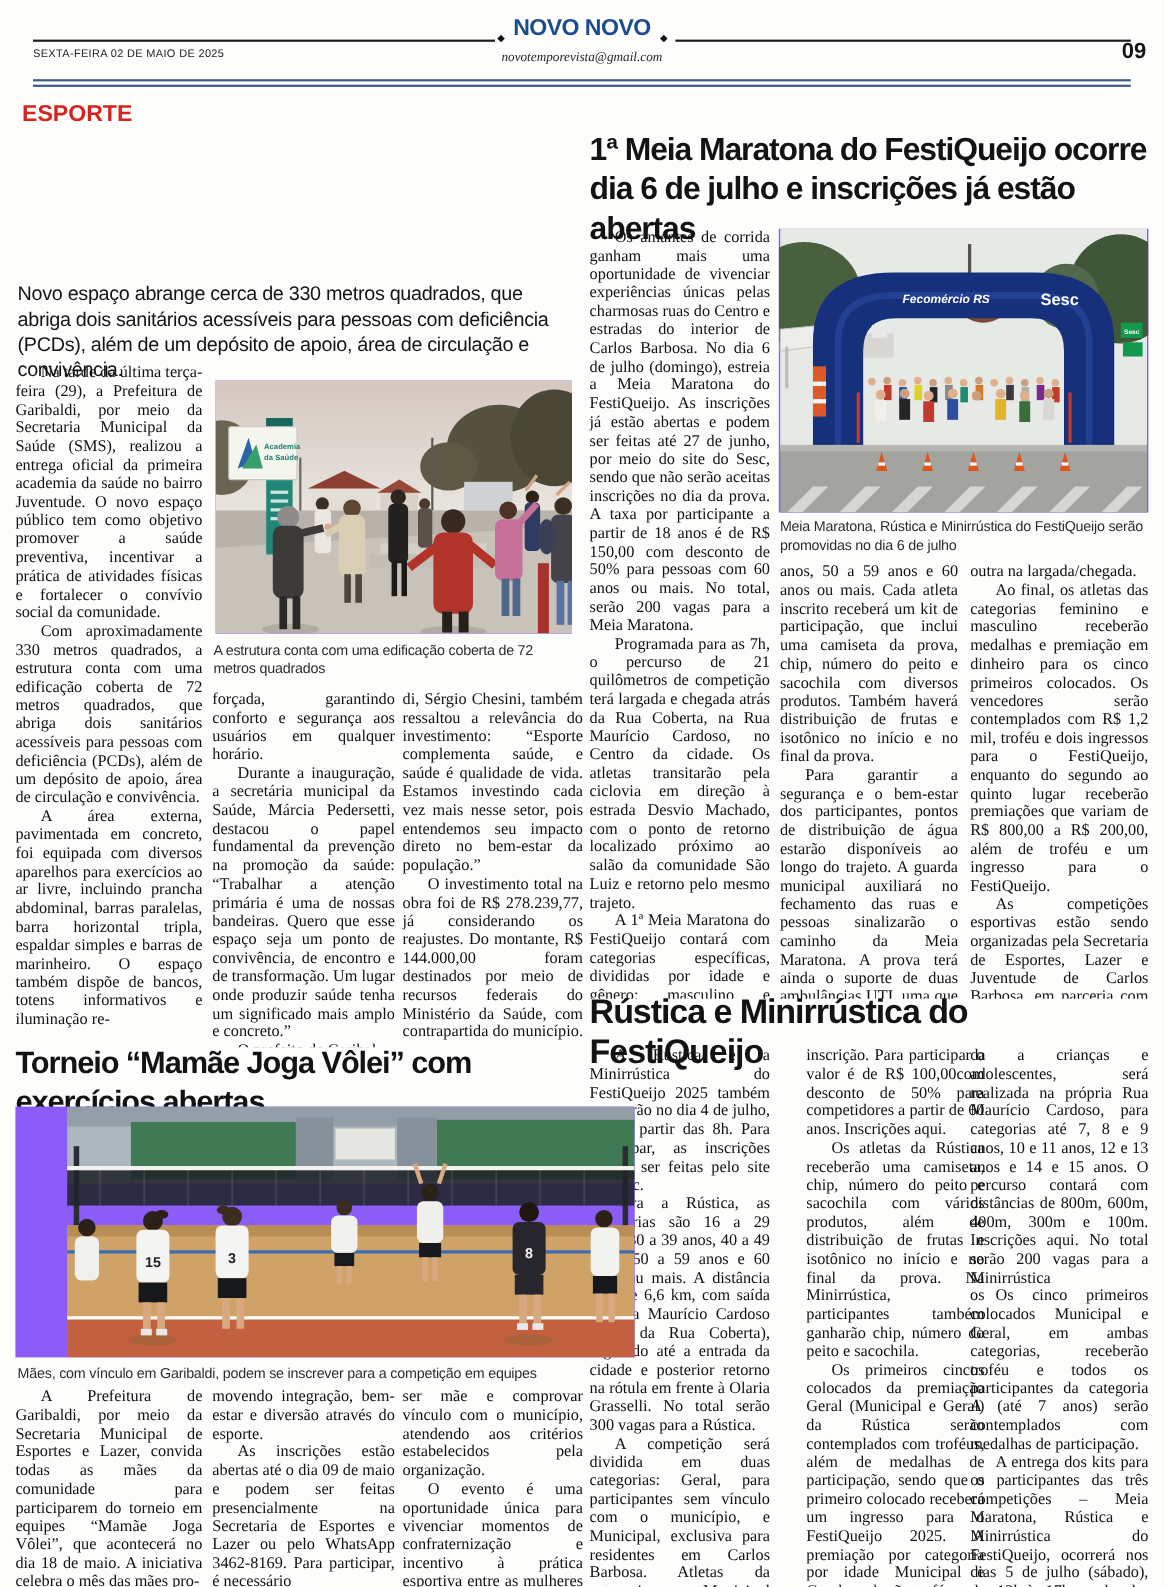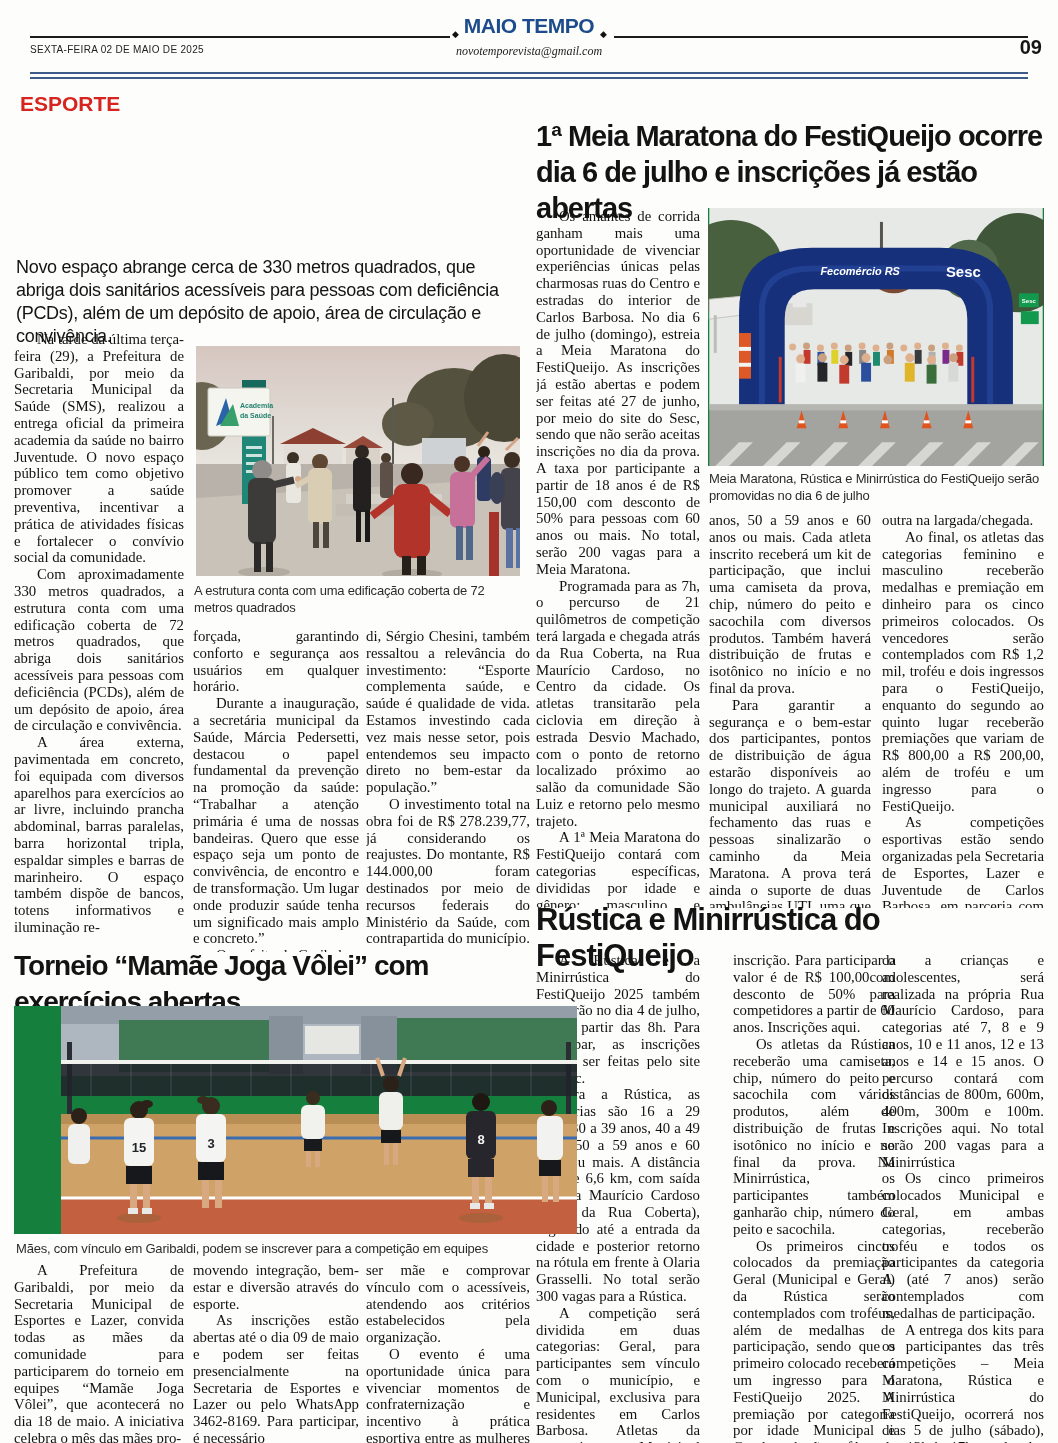--- a/index.html
+++ b/index.html
@@ -21,31 +21,31 @@
   .headline{font-family:"Liberation Sans",sans-serif;font-weight:bold;color:#131313;}
   .h-big{font-size:46px;line-height:63px;letter-spacing:-2px;}
   .h-mid{font-size:29px;line-height:36px;letter-spacing:-1px;}
   .deck{font-family:"Liberation Sans",sans-serif;font-size:18px;line-height:23px;color:#141414;letter-spacing:-0.3px;}
   .credit{font-family:Liberation Mono, monospace;font-size:9px;color:#4a4a4a;letter-spacing:.4px;text-align:center;margin-top:48px;}
   .caption{font-family:"Liberation Sans",sans-serif;font-size:13px;line-height:17px;color:#2c2c2c;letter-spacing:-0.2px;}
   
   .col{overflow:hidden;text-align:justify;font-size:14.8px;line-height:16.8px;color:#111;}
   .col .para{margin:0;}
   .col .para.indent{text-indent:1.55em;}
-  .photo{overflow:hidden;background:#15803d;}
+  .photo{overflow:hidden;background:#8b5cf6;}
   .photo svg{display:block;width:100%;height:100%;}
 </style>
 </head>
 <body>
 
 <div class="page">
 
   <div class="abs hdr-rule" style="left:30px;width:420px;"></div>
   <div class="abs hdr-diamond" style="left:452px;">◆</div>
-  <div class="abs masthead">MAIO TEMPO</div>
+  <div class="abs masthead">NOVO NOVO</div>
   <div class="abs hdr-diamond" style="left:600px;">◆</div>
   <div class="abs hdr-rule" style="left:614px;width:414px;"></div>
   <div class="abs hdr-date">SEXTA-FEIRA 02 DE MAIO DE 2025</div>
   <div class="abs hdr-email">novotemporevista@gmail.com</div>
   <div class="abs hdr-page">09</div>
   <div class="abs hdr-dbl"></div>
   <div class="abs section-label">ESPORTE</div>
 
   <p class="abs deck" style="left:16px;top:256px;width:504px;margin:0;">Novo espaço abrange cerca de 330 metros quadrados, que abriga dois sanitários acessíveis para pessoas com deficiência (PCDs), além de um depósito de apoio, área de circulação e convivência.</p>
   <div class="abs credit" style="left:320px;top:333px;width:200px;">MÁRCIO SCHINOFF</div>
@@ -363,17 +363,17 @@
   <div class="abs caption" style="left:16px;top:1240px;width:516px;">Mães, com vínculo em Garibaldi, podem se inscrever para a competição em equipes</div>
 
   <div class="abs col" style="left:14px;top:1262px;width:170px;height:181px;">
       <p class="para indent">A Prefeitura de Garibaldi, por meio da Secretaria Municipal de Esportes e Lazer, convida todas as mães da comunidade para participarem do torneio em equipes “Mamãe Joga Vôlei”, que acontecerá no dia 18 de maio. A iniciativa celebra o mês das mães pro-</p>
     </div>
   <div class="abs col" style="left:193px;top:1262px;width:166px;height:181px;">
       <p class="para">movendo integração, bem-estar e diversão através do esporte.</p>
       <p class="para indent">As inscrições estão abertas até o dia 09 de maio e podem ser feitas presencialmente na Secretaria de Esportes e Lazer ou pelo WhatsApp 3462-8169. Para participar, é necessário</p>
     </div>
   <div class="abs col" style="left:366px;top:1262px;width:164px;height:181px;">
-      <p class="para">ser mãe e comprovar vínculo com o acessíveis, atendendo aos critérios estabelecidos pela organização.</p>
+      <p class="para">ser mãe e comprovar vínculo com o município, atendendo aos critérios estabelecidos pela organização.</p>
       <p class="para indent">O evento é uma oportunidade única para vivenciar momentos de confraternização e incentivo à prática esportiva entre as mulheres da cidade.</p>
     </div>
 
 </div>
 
 </body></html>

